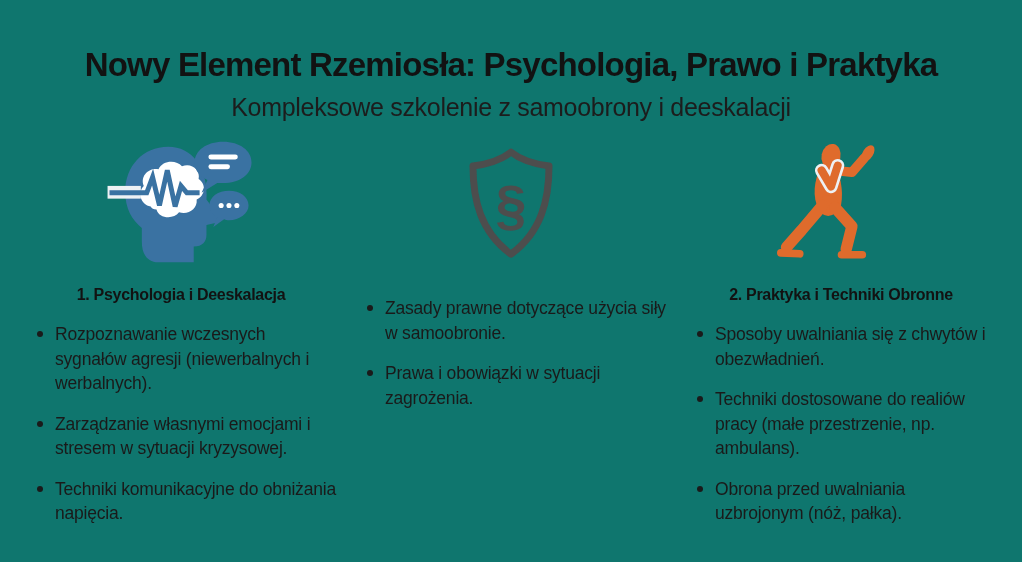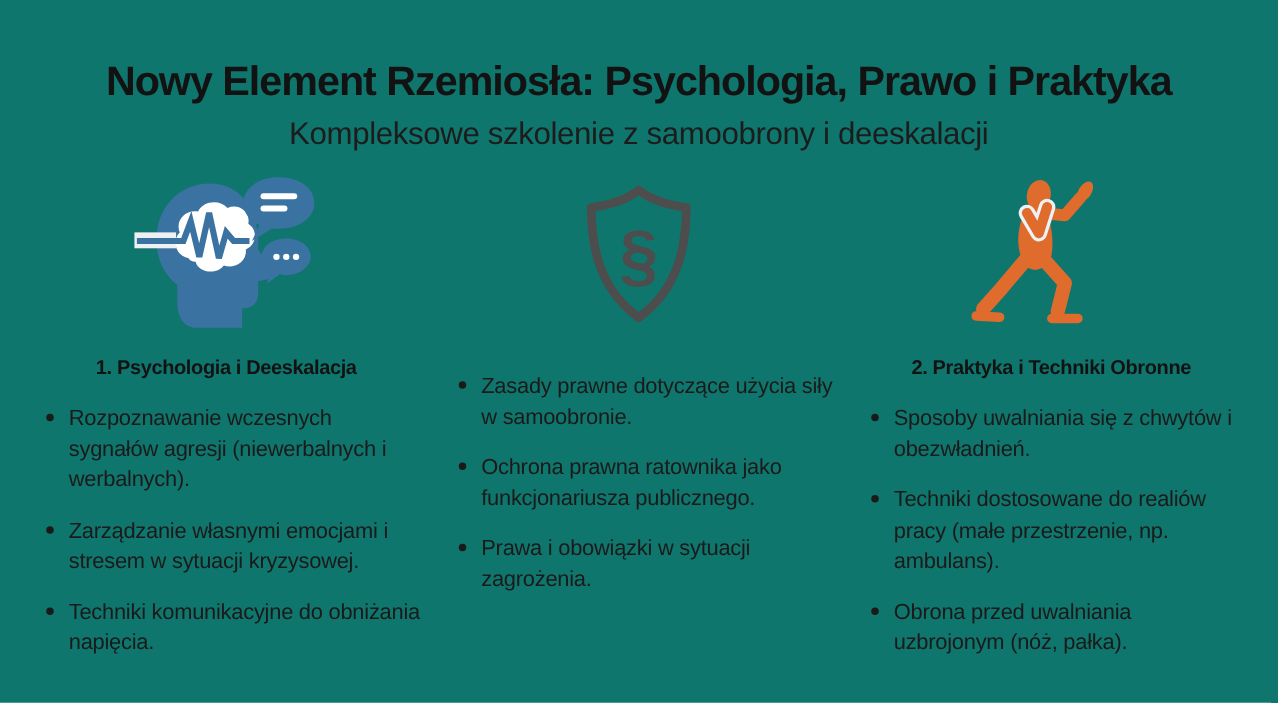--- a/index.html
+++ b/index.html
@@ -121,21 +121,20 @@
       <div class="icon-row">
         <span>
           <svg width="102" height="126" viewBox="0 0 110 128" aria-hidden="true">
             <path d="M55 7 C 45 15 29 20 14 22 C 14 58 22 93 55 117 C 88 93 96 58 96 22 C 81 20 65 15 55 7 Z" fill="none" stroke="#4d4d4d" stroke-width="7.5" stroke-linejoin="round"></path>
             <text x="55" y="84" text-anchor="middle" font-size="60" font-weight="700" fill="#4d4d4d" font-family="Liberation Sans, sans-serif">§</text>
           </svg>
         </span>
       </div>
       <ul class="bullets">
         <li>Zasady prawne dotyczące użycia siły w samoobronie.</li>
-        <li>Ochrona prawna ratownika jako funkcjonariusza publicznego.</li>
         <li>Prawa i obowiązki w sytuacji zagrożenia.</li>
       </ul>
     </div>
 
     <div class="column">
       <div class="icon-row">
         <span>
           <svg width="128" height="134" viewBox="0 0 135 135" aria-hidden="true">
 
             <ellipse cx="57" cy="16" rx="10" ry="13" fill="#df6b2c" transform="rotate(12 57 16)"></ellipse>

